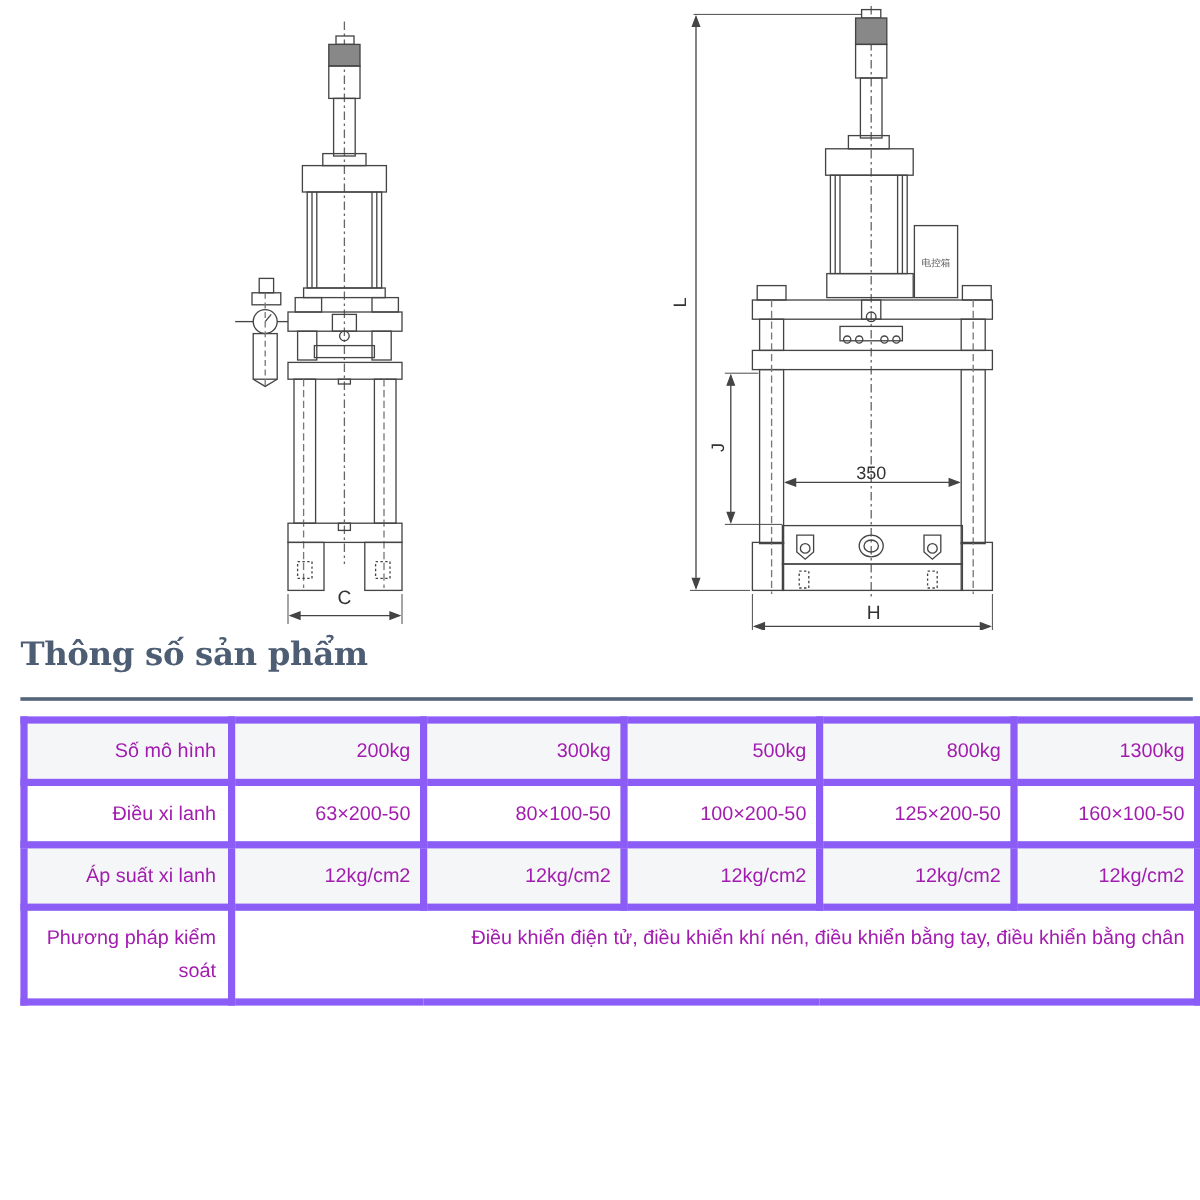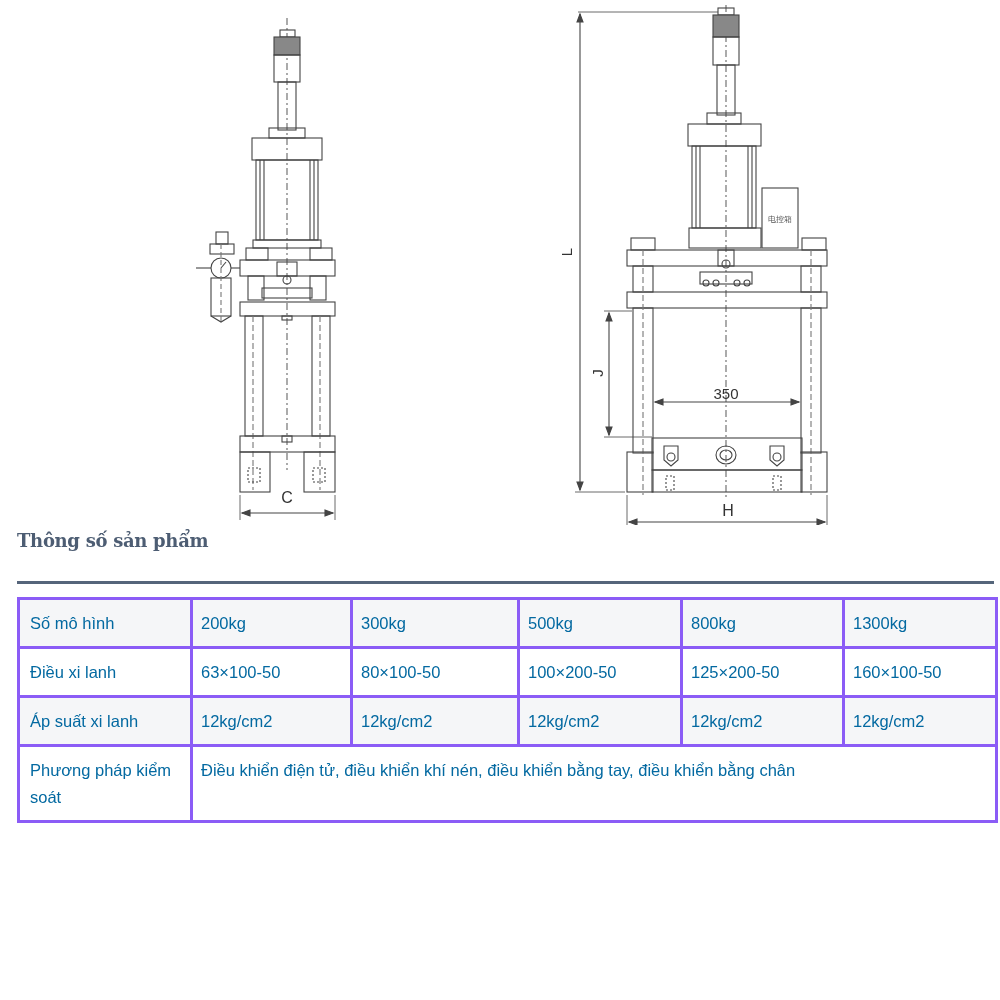--- a/index.html
+++ b/index.html
@@ -2,26 +2,26 @@
 <html><head>
 <meta charset="utf-8">
 <style>
   html, body { margin: 0; padding: 0; background: #ffffff; }
   body { width: 1000px; height: 1000px; position: relative; overflow: hidden;
          font-family: "Liberation Sans", "DejaVu Sans", sans-serif; color: #222; }
   .figure { position: absolute; left: 0; top: 0; width: 1000px; height: 525px; }
   .figure svg { display: block; }
   .heading { position: absolute; left: 17px; top: 530px; margin: 0;
              font-family: "DejaVu Serif", "Liberation Serif", serif; font-weight: bold;
-             font-size: 18px; color: #4d5d73; letter-spacing: -0.3px; }
+             font-size: 27px; color: #4d5d73; letter-spacing: -0.3px; }
   .rule { position: absolute; left: 17px; top: 581px; width: 977px; height: 3px; background: #55657a; }
   table.spec { position: absolute; left: 17px; top: 597px; width: 978px;
                border-collapse: collapse; font-size: 16.5px; table-layout: fixed; }
-  table.spec td { border: 3px solid #8b5cf6; text-align: left; vertical-align: top;
-                  padding: 10px 8px 9px 8px; line-height: 27px; color: #0369a1; }
+  table.spec td { border: 6px solid #8b5cf6; text-align: right; vertical-align: top;
+                  padding: 10px 8px 9px 8px; line-height: 27px; color: #a21caf; }
   table.spec tr:nth-child(odd) td { background: #f5f6f8; }
   table.spec tr:nth-child(even) td { background: #ffffff; }
   table.spec td.label { padding-left: 10px; padding-right: 10px; }
 </style>
 </head>
 <body>
 
 <div class="figure">
 <svg width="1000" height="525" viewBox="0 0 1000 525" xmlns="http://www.w3.org/2000/svg" fill="none" stroke="#444" stroke-width="1.1">
 
@@ -189,21 +189,21 @@
     <tr>
       <td class="label">Số mô hình</td>
       <td>200kg</td>
       <td>300kg</td>
       <td>500kg</td>
       <td>800kg</td>
       <td>1300kg</td>
     </tr>
     <tr>
       <td class="label">Điều xi lanh</td>
-      <td>63×100-50</td>
+      <td>63×200-50</td>
       <td>80×100-50</td>
       <td>100×200-50</td>
       <td>125×200-50</td>
       <td>160×100-50</td>
     </tr>
     <tr>
       <td class="label">Áp suất xi lanh</td>
       <td>12kg/cm2</td>
       <td>12kg/cm2</td>
       <td>12kg/cm2</td>

